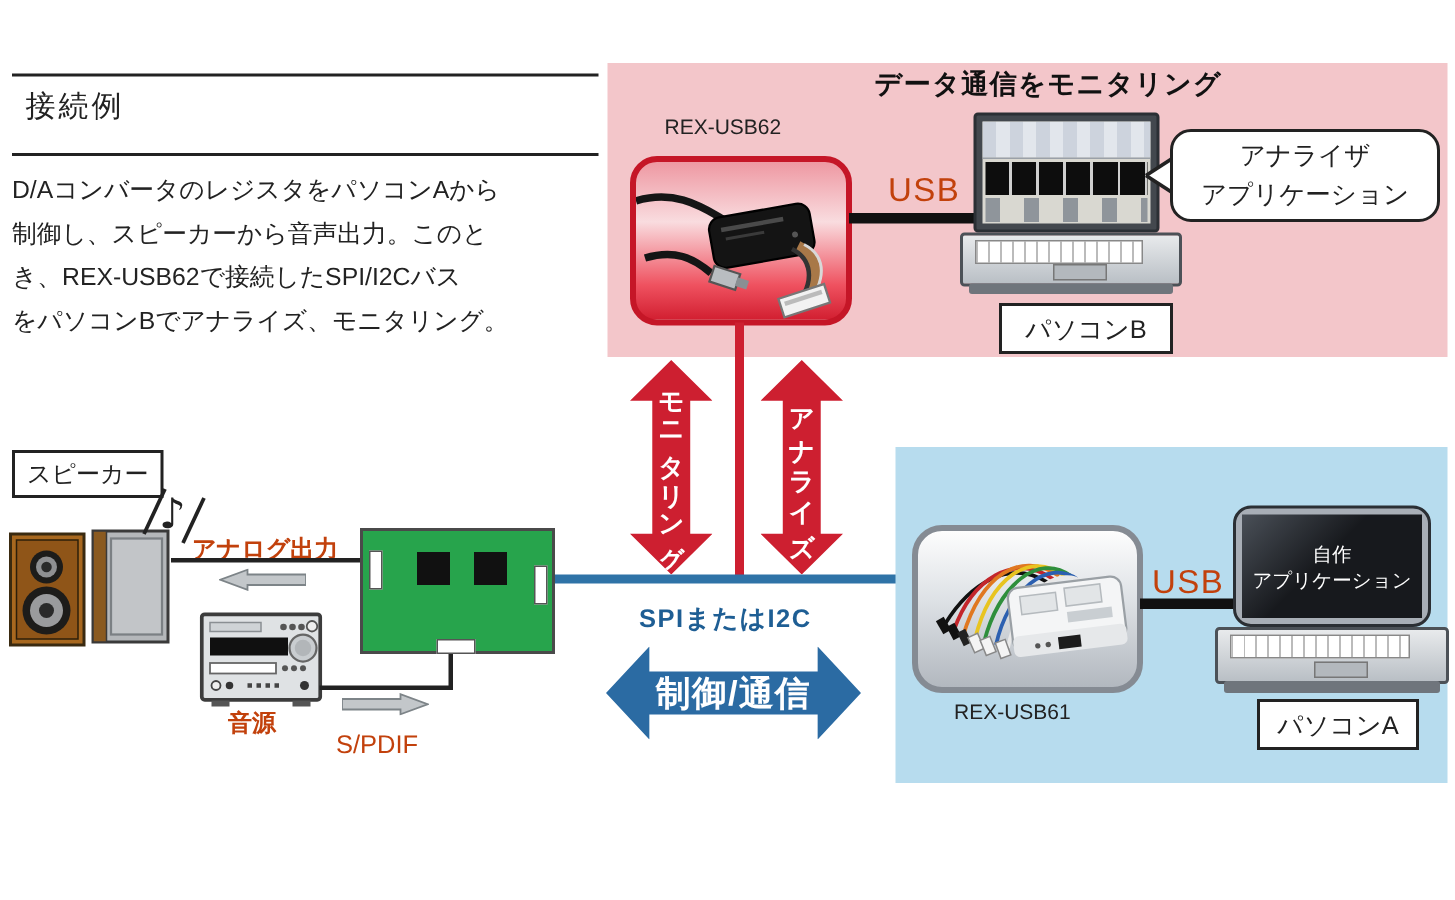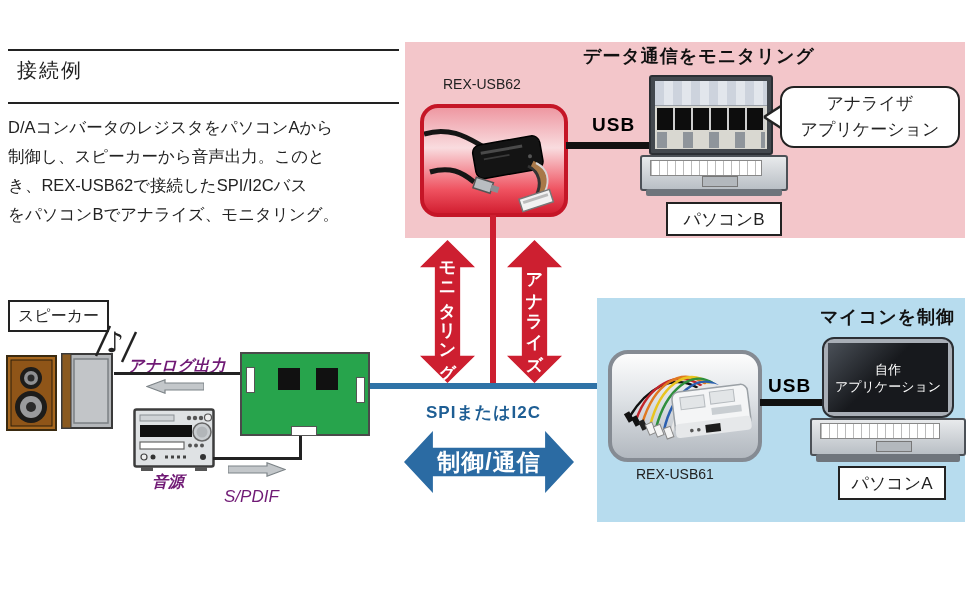--- a/index.html
+++ b/index.html
@@ -16,21 +16,21 @@
   
   .panel-pink{position:absolute;left:405px;top:42px;width:560px;height:196px;background:#f3c6ca;}
   .panel-blue{position:absolute;left:597px;top:298px;width:368px;height:224px;background:#b7dcee;}
   .panel-title{position:absolute;font-size:18px;font-weight:bold;color:#111;letter-spacing:1px;}
 
   
   .boxlabel{position:absolute;background:#fff;border:2px solid #222;font-size:16px;color:#222;
             display:flex;align-items:center;justify-content:center;white-space:nowrap;}
 
   .plainlabel{position:absolute;font-size:14px;color:#222;white-space:nowrap;}
-  .usb{position:absolute;font-size:19px;font-weight:bold;color:#000000;letter-spacing:1px;}
+  .usb{position:absolute;font-size:22px;font-weight:normal;color:#c2410c;letter-spacing:1px;}
   .busline{position:absolute;background:#111;}
 
   
   .red-box{position:absolute;left:420px;top:104px;width:148px;height:113px;border-radius:18px;
            border:4px solid #c51627;box-sizing:border-box;
            background:linear-gradient(180deg,#ee98a2 0%,#f9dcdf 38%,#ef5260 78%,#d21f31 100%);}
   
   .gray-box{position:absolute;left:608px;top:350px;width:154px;height:112px;border-radius:20px;
             border:4px solid #858b93;box-sizing:border-box;
             background:linear-gradient(180deg,#fdfdfd 0%,#dde1e5 45%,#b2b8bf 100%);}
@@ -80,21 +80,21 @@
   .board{position:absolute;left:240px;top:352px;width:130px;height:84px;background:#27a44c;
          border:2.5px solid #4a4a4a;box-sizing:border-box;}
   .chip{position:absolute;width:22px;height:22px;background:#111;top:14px;}
   .conn{position:absolute;background:#fff;border:1.5px solid #555;box-sizing:border-box;}
   .badge{position:absolute;left:253px;top:392px;width:101px;height:27px;background:#fff;
          border:2px dashed #2aa9ba;border-radius:6px;box-sizing:border-box;
          display:flex;align-items:center;justify-content:center;
          font-size:15px;font-weight:bold;color:#1f9aae;letter-spacing:1px;}
 
   .thin-line{position:absolute;background:#222;}
-  .small-bold{position:absolute;font-size:16px;font-weight:bold;color:#701a75;white-space:nowrap;font-style:italic;}
+  .small-bold{position:absolute;font-size:16px;font-weight:bold;color:#c2410c;white-space:nowrap;}
 </style>
 </head>
 <body>
 
 <div class="stage">
 
   <div class="rule" style="top:49px;"></div>
   <div class="heading">接続例</div>
   <div class="rule" style="top:102px;"></div>
   <div class="desc">
@@ -171,21 +171,20 @@
   <div class="varrow" style="left:507px;">
     <span>アナライズ</span>
   </div>
 
   <div class="spi-label">SPIまたはI2C</div>
   <div class="harrow">
     <span>制御/通信</span>
   </div>
 
   <div class="panel-blue"></div>
-  <div class="panel-title" style="left:770px;top:305px;width:185px;text-align:right;">マイコンを制御</div>
 
   <div class="gray-box">
     <svg width="146" height="104" viewBox="0 0 146 104">
       <g fill="none" stroke-width="2.5">
         <path d="M86,34 C60,18 34,36 18,62" stroke="#111"></path>
         <path d="M90,32 C64,14 36,32 24,66" stroke="#c3262b"></path>
         <path d="M94,30 C68,12 42,30 30,70" stroke="#e07820"></path>
         <path d="M98,30 C74,12 48,32 38,72" stroke="#e8c420"></path>
         <path d="M102,30 C80,14 54,36 44,74" stroke="#2e8f3c"></path>
         <path d="M106,32 C86,18 60,40 52,76" stroke="#2b5fb0"></path>

